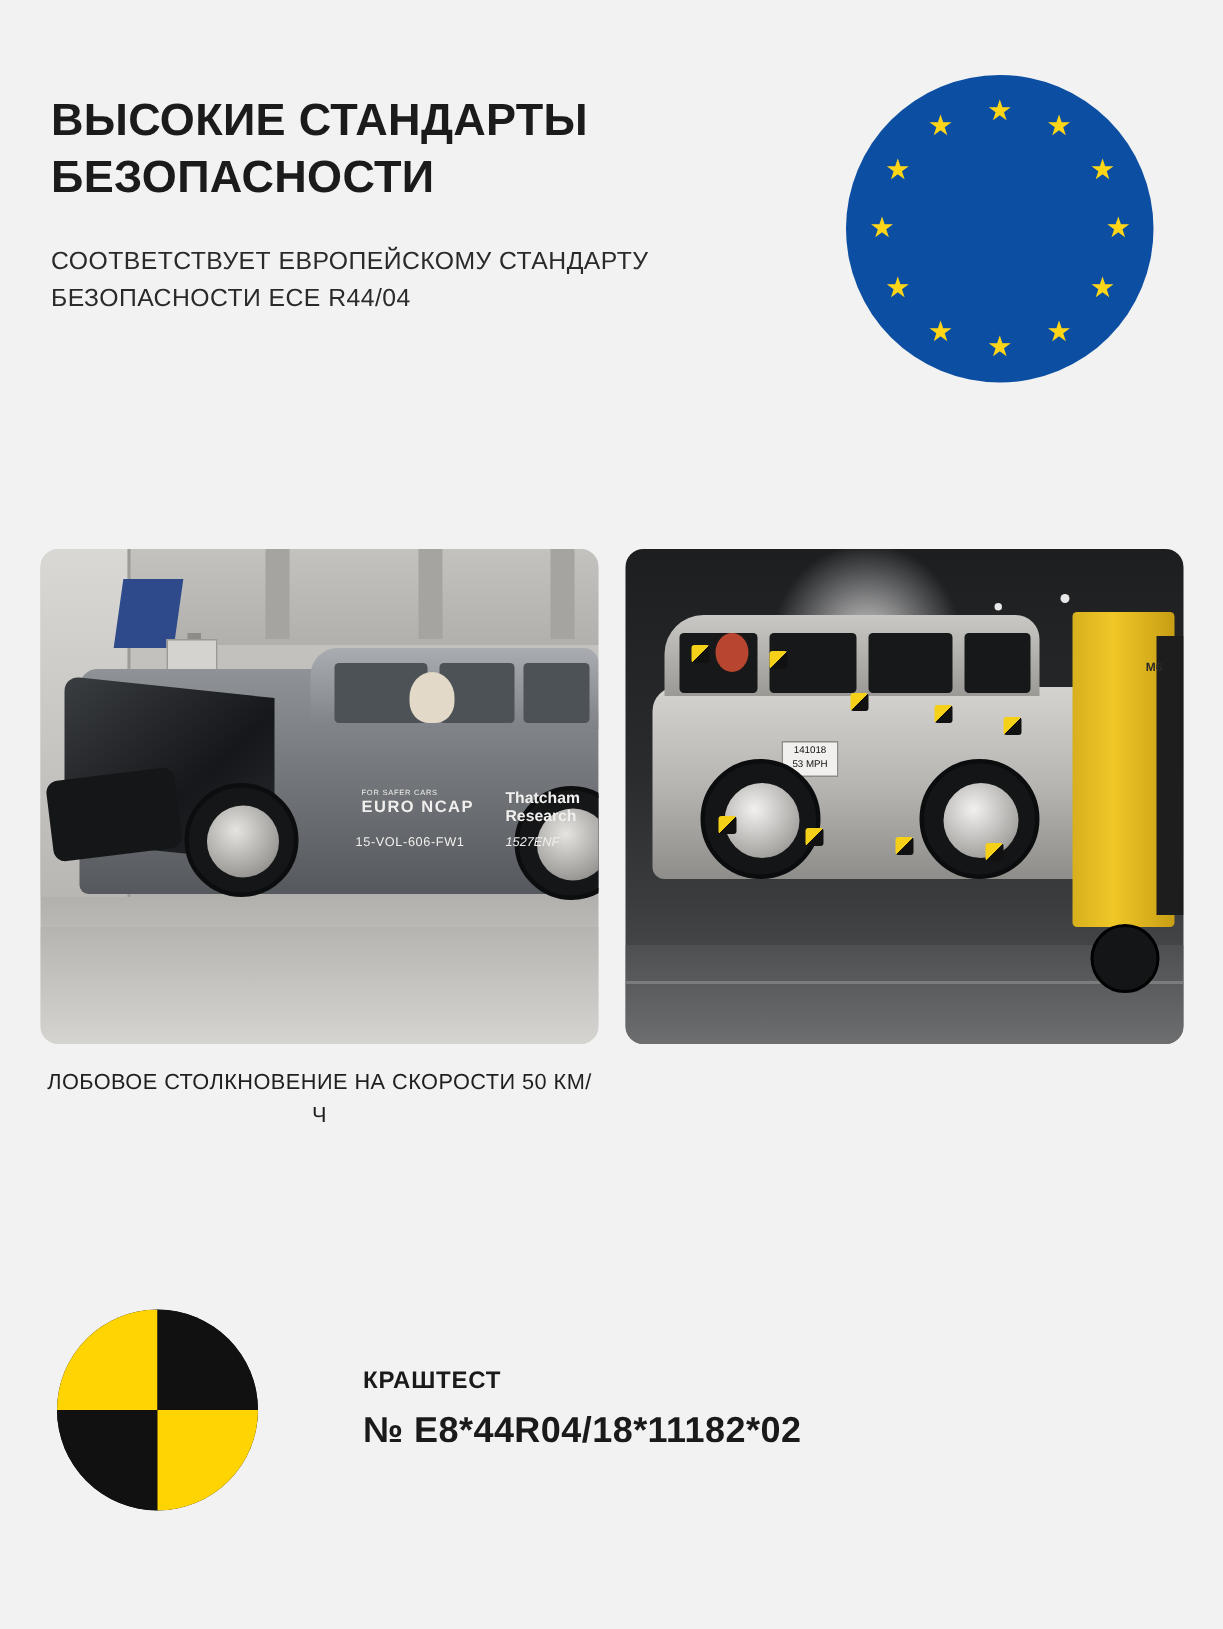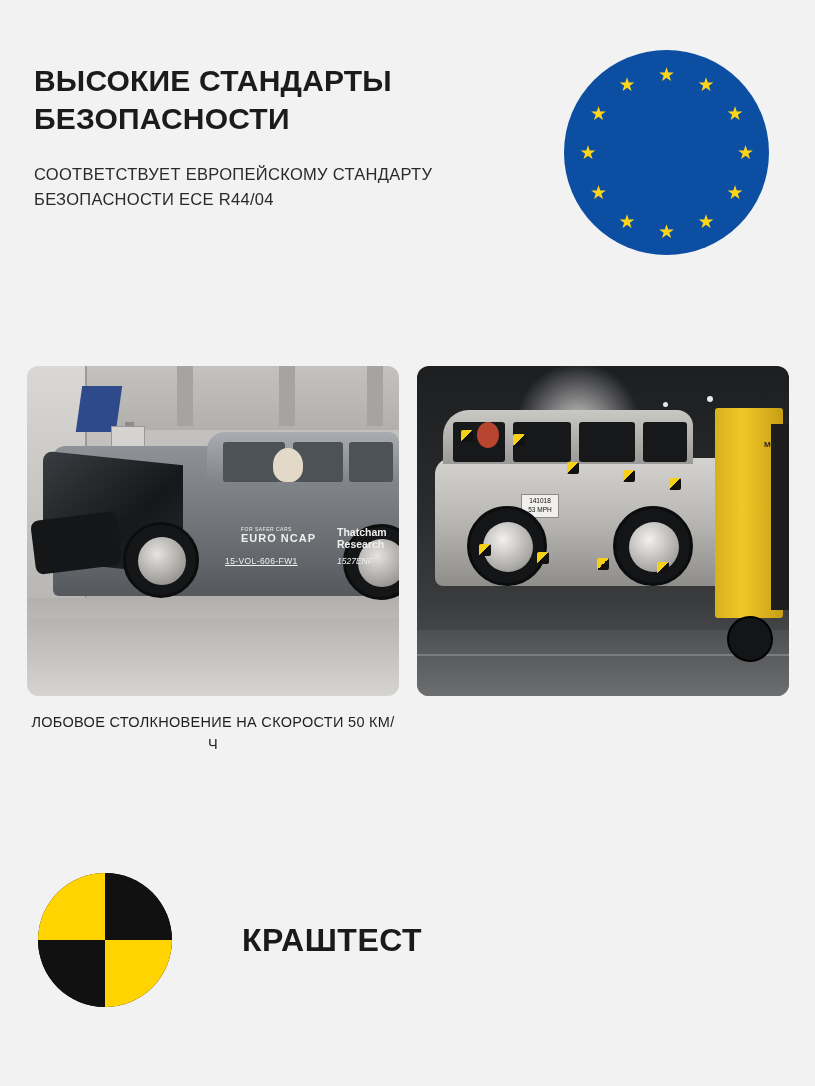--- a/index.html
+++ b/index.html
@@ -181,21 +181,21 @@
   }
   .p1 .logo-strip {
     position: absolute; left: 198px; top: 160px; width: 170px; height: 44px;
     color: #f0efed;
   }
   .p1 .euroncap {
     position: absolute; left: 16px; top: 0; font-size: 11px; font-weight: bold; letter-spacing: 1px;
   }
   .p1 .euroncap .tiny { display:block; font-size: 5px; letter-spacing: 0.5px; font-weight: normal;}
   .p1 .code {
-    position: absolute; left: 0; top: 30px; font-size: 8.5px; letter-spacing: 0.4px; text-decoration: underline;
+    position: absolute; left: 12px; top: 30px; font-size: 8.5px; letter-spacing: 0.4px;
   }
   .p1 .thatcham {
     position: absolute; left: 112px; top: 0; font-size: 10.5px; font-weight: bold; line-height: 1.15;
   }
   .p1 .thatcham-code {
     position: absolute; left: 112px; top: 30px; font-size: 8.5px; font-style: italic;
   }
 
   
   .p2 {
@@ -309,21 +309,21 @@
   }
   .crash-dot .q1 { left: 0;   top: 0;    background: #ffd400; }
   .crash-dot .q2 { left: 50%; top: 0;    background: #111111; }
   .crash-dot .q3 { left: 0;   top: 50%;  background: #111111; }
   .crash-dot .q4 { left: 50%; top: 50%;  background: #ffd400; }
 
   .footer-text {
     margin-left: 70px;
   }
   .footer-line1 {
-    font-size: 32px;
+    font-size: 16px;
     font-weight: bold;
     letter-spacing: 0.5px;
     text-transform: uppercase;
     color: #1a1a1a;
   }
   .footer-line2 {
     margin-top: 10px;
     font-size: 24px;
     font-weight: bold;
     letter-spacing: 0.3px;
@@ -449,16 +449,17 @@
 
   <div class="footer">
     <div class="crash-dot">
       <div class="q q1"></div>
       <div class="q q2"></div>
       <div class="q q3"></div>
       <div class="q q4"></div>
     </div>
     <div class="footer-text">
       <div class="footer-line1">КРАШТЕСТ</div>
+      <div class="footer-line2">№ E8*44R04/18*11182*02</div>
     </div>
   </div>
 
 </div>
 
 </body></html>

